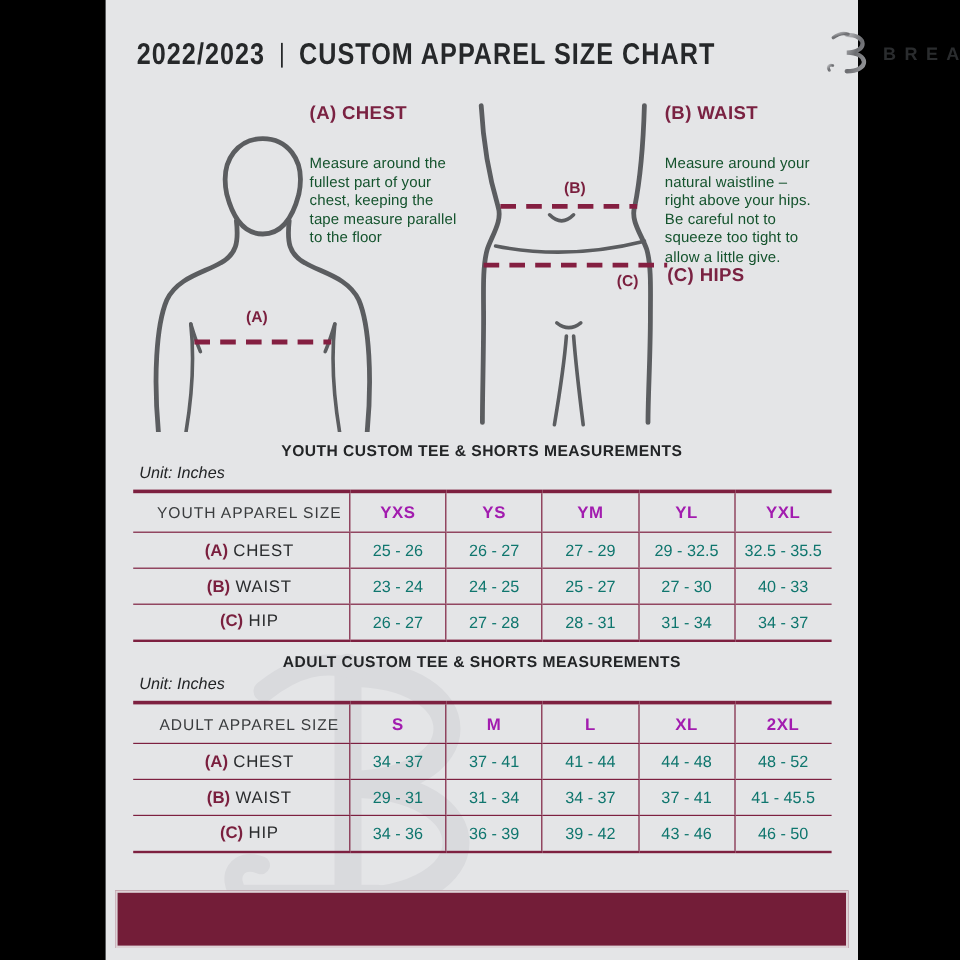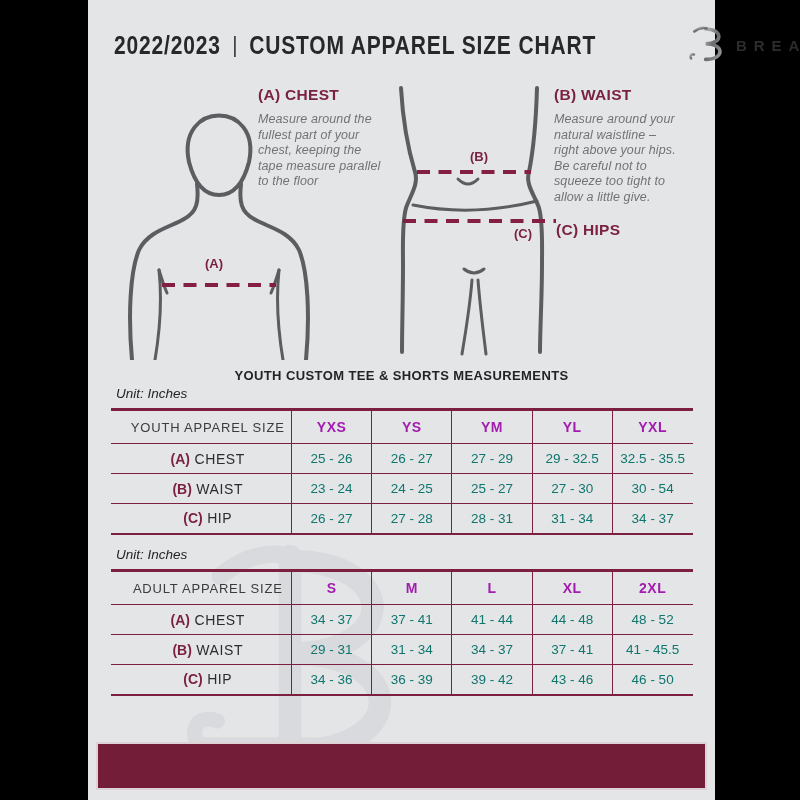--- a/index.html
+++ b/index.html
@@ -16,22 +16,22 @@
   .hdr-sep { font-size:22px; font-weight:400; color:#26282a; padding:0 2px; }
   .brand-group { display:flex; align-items:center; gap:8px; }
   .brand-text { font-size:15px; font-weight:700; color:#2a2c2e; letter-spacing:7px; }
 
   
   .fig { position:absolute; }
   .fig path { fill:none; stroke:#5b5d60; stroke-linecap:round; }
   .fig .dash { stroke:#841f41; stroke-width:4; stroke-dasharray:13 8.5; stroke-linecap:butt; }
   .meas-label { position:absolute; font-size:13px; font-weight:700; color:#7a1f3e; }
   .guide-heading { position:absolute; font-size:15.5px; font-weight:800; color:#7a2242; letter-spacing:.3px; }
-  .guide-body { position:absolute; font-size:12.5px; font-style:italic; color:#737373;
-                line-height:1.24; white-space:pre-line; letter-spacing:.1px; }
+  .guide-body { position:absolute; font-size:12.5px; color:#14532d;
+                line-height:1.24; white-space:pre-line; letter-spacing:.1px;margin-top:17px; }
 
   
   .table-block { position:absolute; left:0; width:100%; }
   .tbl-title { text-align:center; font-size:13px; font-weight:700; color:#222426; letter-spacing:.4px; }
   .tbl-unit { font-size:13.5px; font-style:italic; color:#222426; margin-top:3px;margin-left:28px; }
   table { width:582px; margin:7px auto 0; border-collapse:collapse; table-layout:fixed; }
   col.c-label { width:181px; }
   thead th { border-top:3px solid #7d2040; border-bottom:1.5px solid #7d2040; height:34px; }
   tbody td { border-bottom:1.5px solid #7d2040; height:30px; }
   tbody tr:last-child td { border-bottom:2px solid #7d2040; }
@@ -168,35 +168,36 @@
               <td class="cell-val">27 - 29</td>
               <td class="cell-val">29 - 32.5</td>
               <td class="cell-val">32.5 - 35.5</td>
             </tr>
             <tr>
               <td><span class="row-prefix">(B)</span> <span class="row-label">WAIST</span></td>
               <td class="cell-val">23 - 24</td>
               <td class="cell-val">24 - 25</td>
               <td class="cell-val">25 - 27</td>
               <td class="cell-val">27 - 30</td>
-              <td class="cell-val">30 - 54</td>
+              <td class="cell-val">40 - 33</td>
             </tr>
             <tr>
               <td><span class="row-prefix">(C)</span> <span class="row-label">HIP</span></td>
               <td class="cell-val">26 - 27</td>
               <td class="cell-val">27 - 28</td>
               <td class="cell-val">28 - 31</td>
               <td class="cell-val">31 - 34</td>
               <td class="cell-val">34 - 37</td>
             </tr>
           </tbody>
         </table>
       </div>
 
       <div class="table-block" style="top:544px;">
+        <div class="tbl-title">ADULT CUSTOM TEE &amp; SHORTS MEASUREMENTS</div>
         <div class="tbl-unit">Unit: Inches</div>
         <table>
           <colgroup>
               <col class="c-label">
               <col>
               <col>
               <col>
               <col>
               <col>
             </colgroup>

